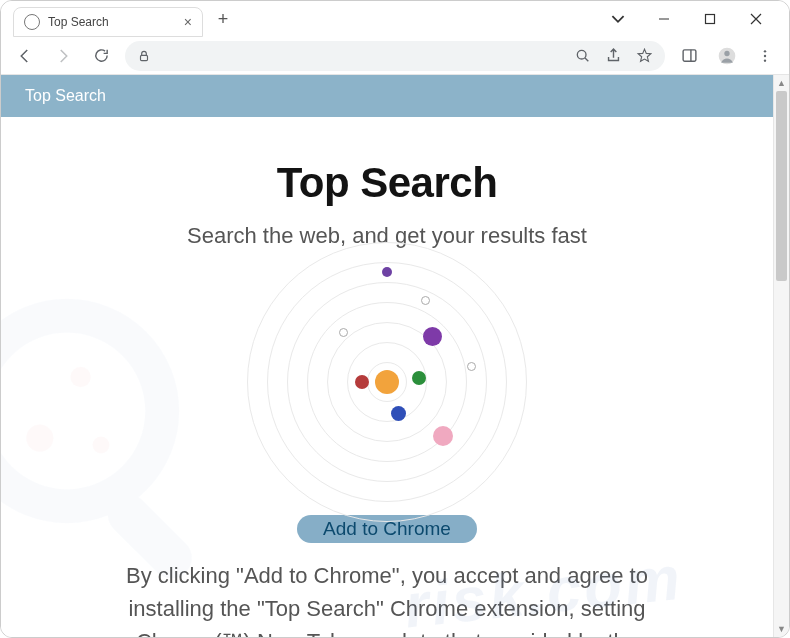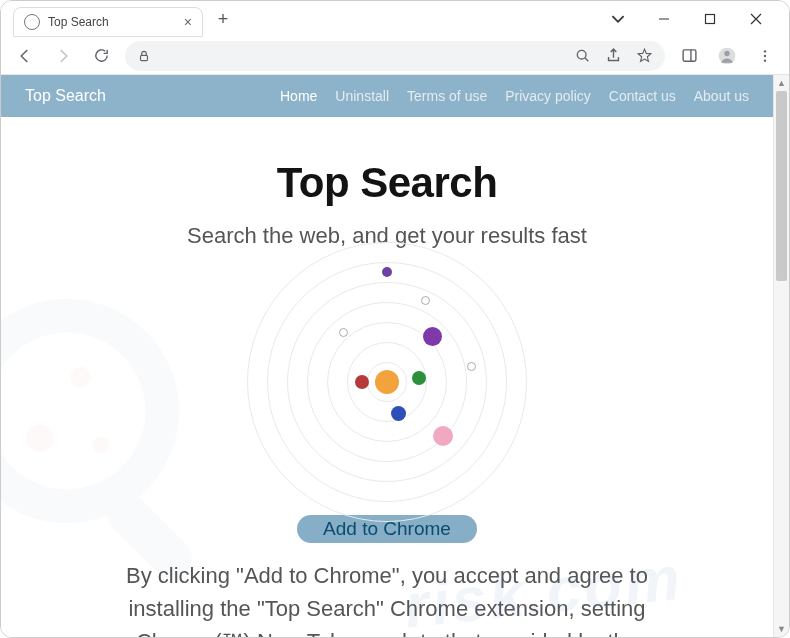--- a/index.html
+++ b/index.html
@@ -129,28 +129,20 @@
           <circle cx="12" cy="12" r="1.8" fill="#5f6368"></circle>
           <circle cx="12" cy="19" r="1.8" fill="#5f6368"></circle>
         </svg>
       </div>
   </div>
 
   <div class="content">
     <div class="page">
       <div class="page-nav">
         <span class="brand">Top Search</span>
-        <div class="menu">
-          <span class="menu-item active">Home</span>
-          <span class="menu-item">Uninstall</span>
-          <span class="menu-item">Terms of use</span>
-          <span class="menu-item">Privacy policy</span>
-          <span class="menu-item">Contact us</span>
-          <span class="menu-item">About us</span>
-        </div>
       </div>
       <svg class="watermark-glass" width="340" height="340" viewBox="0 0 100 100">
           <circle cx="40" cy="40" r="28" stroke="#2f6ab5" stroke-width="10" fill="none"></circle>
           <rect x="58" y="62" width="30" height="12" rx="6" fill="#2f6ab5" transform="rotate(45 58 62)"></rect>
           <circle cx="32" cy="48" r="4" fill="#d34"></circle>
           <circle cx="44" cy="30" r="3" fill="#d34"></circle>
           <circle cx="50" cy="50" r="2.5" fill="#d34"></circle>
         </svg>
 
       <div class="hero">

